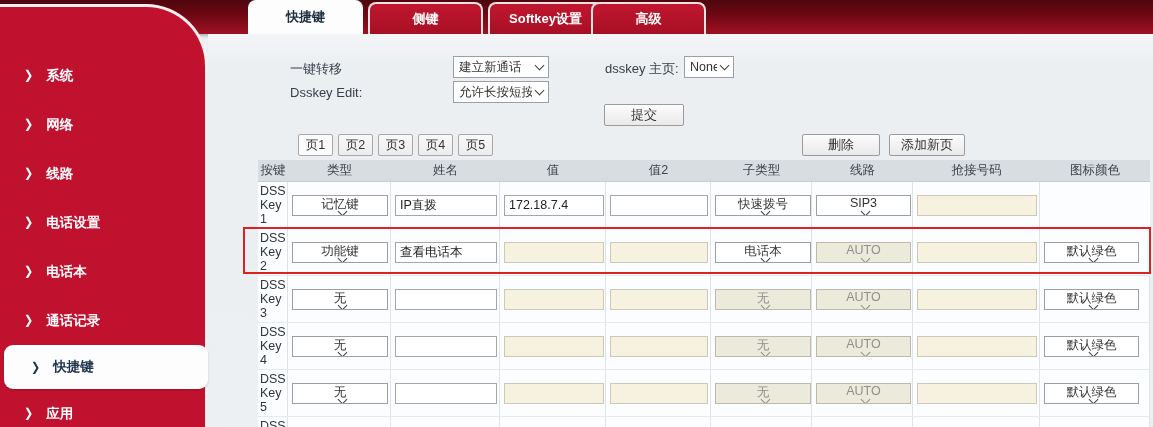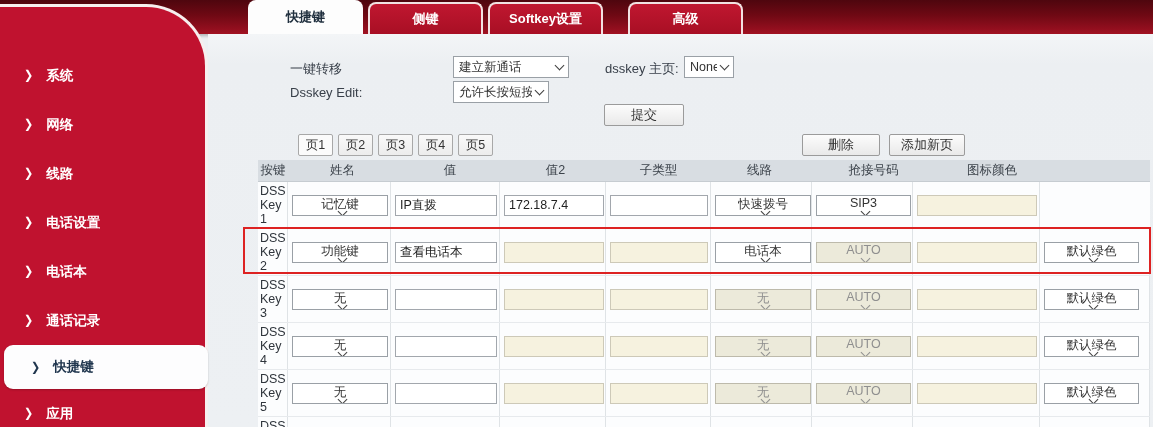--- a/index.html
+++ b/index.html
@@ -119,21 +119,21 @@
   }
 </style>
 </head>
 <body>
 
 <div class="topband"></div>
 
 <div class="tab active" style="left:248px;">快捷键</div>
 <div class="tab" style="left:368px;">侧键</div>
 <div class="tab" style="left:488px;">Softkey设置</div>
-<div class="tab" style="left:628px;">高级</div>
+<div class="tab" style="left:591px;">高级</div>
 
 <div class="sidebar">
   <div class="side-item">
     <span class="arrow">❯</span>
     <span>系统</span>
   </div>
   <div class="side-item">
     <span class="arrow">❯</span>
     <span>网络</span>
   </div>
@@ -159,21 +159,21 @@
   </div>
   <div class="side-item">
     <span class="arrow">❯</span>
     <span>应用</span>
   </div>
 </div>
 
 <div class="content"></div>
 
 <div class="flabel" style="left:290px;top:60px;">一键转移</div>
-<div class="sel" style="left:453px;top:56px;width:116px;">
+<div class="sel" style="left:453px;top:56px;width:96px;">
   <span class="sv">建立新通话</span>
   <i class="chev"></i>
 </div>
 <div class="flabel" style="left:605px;top:60px;">dsskey 主页:</div>
 <div class="sel" style="left:684px;top:56px;width:50px;">
   <span class="sv">None</span>
   <i class="chev"></i>
 </div>
 <div class="flabel" style="left:290px;top:85px;">Dsskey Edit:</div>
 <div class="sel" style="left:453px;top:81px;width:96px;">
@@ -186,20 +186,21 @@
 <div class="pgbtn" style="left:338px;">页2</div>
 <div class="pgbtn" style="left:378px;">页3</div>
 <div class="pgbtn" style="left:418px;">页4</div>
 <div class="pgbtn" style="left:458px;">页5</div>
 <button class="btn" style="left:802px;top:134px;width:78px;">删除</button>
 <button class="btn" style="left:889px;top:134px;width:76px;">添加新页</button>
 
 <div class="dsstable">
   <div class="thead">
     <div class="th c0">按键</div>
+    <div class="th c1">类型</div>
     <div class="th c2">姓名</div>
     <div class="th c3">值</div>
     <div class="th c4">值2</div>
     <div class="th c5">子类型</div>
     <div class="th c6">线路</div>
     <div class="th c7">抢接号码</div>
     <div class="th c8">图标颜色</div>
   </div>
 
   <div class="trow">

